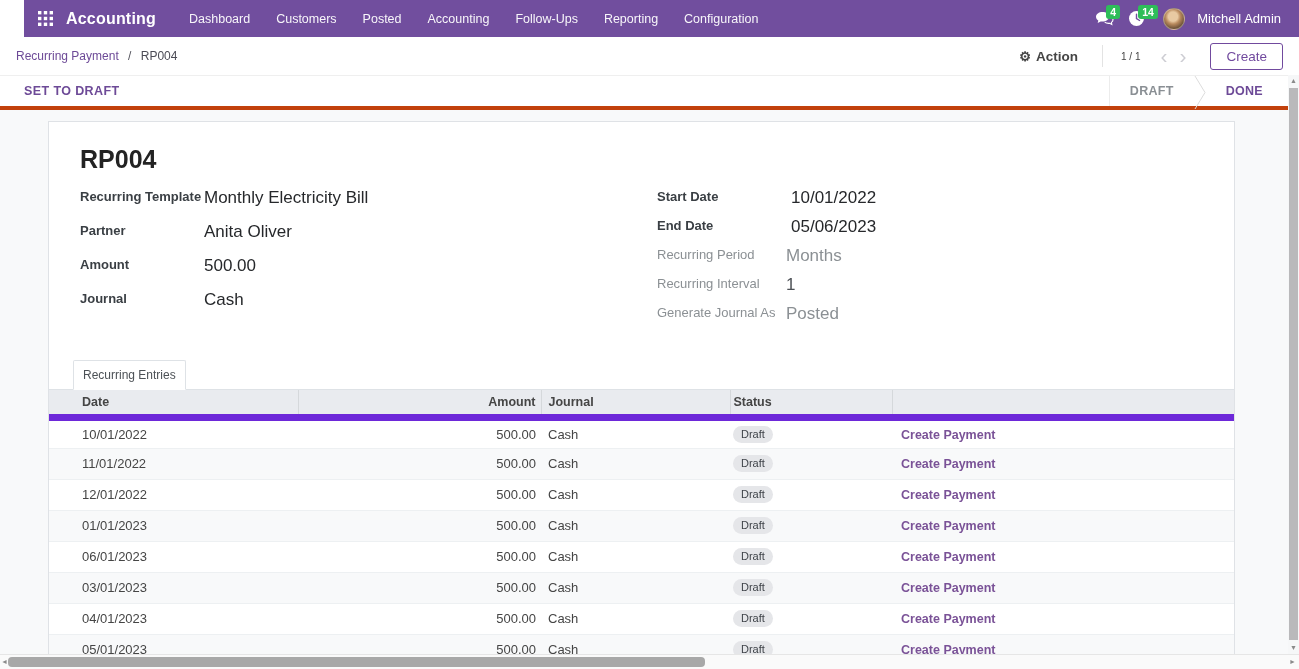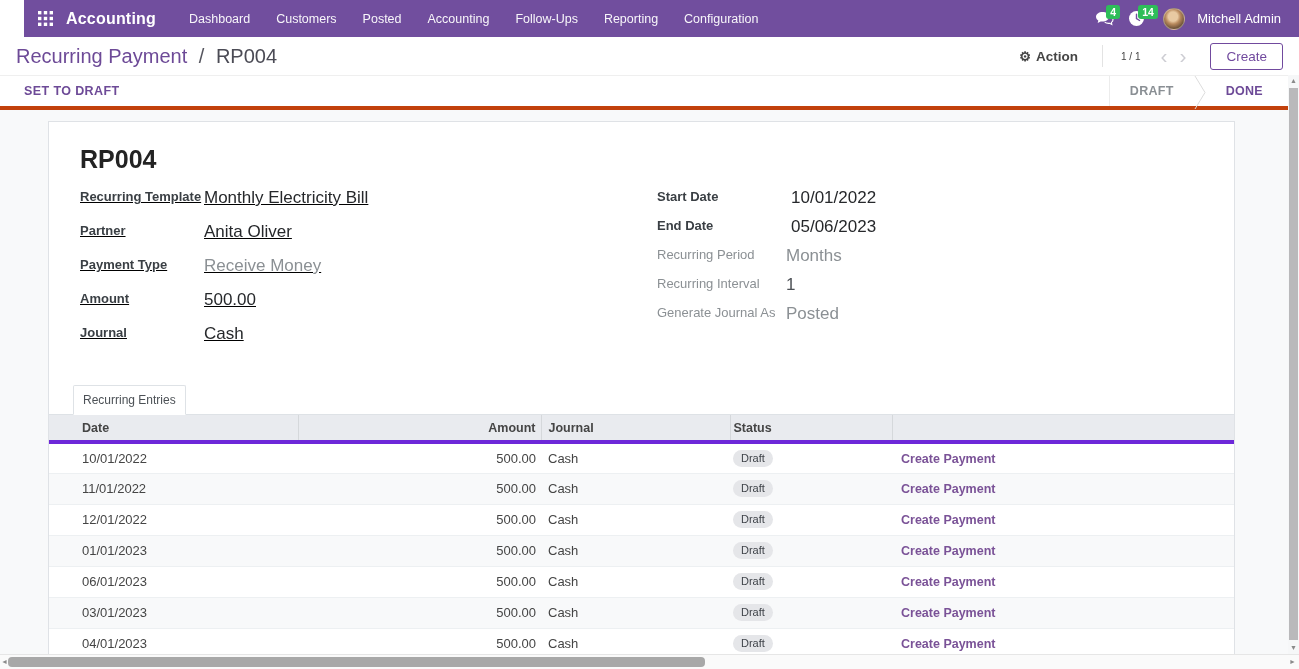--- a/index.html
+++ b/index.html
@@ -12,21 +12,21 @@
   .nav-menu { display:flex; align-items:center; height:100%; }
   .nav-item { font-size:12.5px; padding:0 13px; height:100%; display:flex; align-items:center; color:rgba(255,255,255,.95); cursor:pointer; }
   .nav-right { margin-left:auto; display:flex; align-items:center; gap:10px; }
   .icon-wrap { position:relative; width:22px; height:22px; display:flex; align-items:center; justify-content:center; cursor:pointer; }
   .count-badge { position:absolute; top:-3px; left:13px; background:#2EBD59; color:#fff; font-size:10.5px; font-weight:bold; line-height:12px; padding:1px 4px; border-radius:3px; }
   .avatar { width:22px; height:22px; border-radius:50%; background:radial-gradient(circle at 45% 38%, #e8c9a2 0 28%, #b98a5e 45%, #6e5238 72%, #3c2f22 100%); border:1px solid rgba(255,255,255,.35); margin-left:6px; }
   .user-name { font-size:13px; color:#fff; margin:0 8px 0 2px; cursor:pointer; }
 
   
   .control-panel { height:39px; background:#fff; display:flex; align-items:center; padding:0 16px; border-bottom:1px solid #efefef; }
-  .breadcrumb { font-size:20px; }
+  .breadcrumb { font-size:12px; }
   .breadcrumb .bc-link { color:#6d4a97; cursor:pointer; }
   .breadcrumb .bc-sep { color:#55555e; margin:0 6px; }
   .breadcrumb .bc-current { color:#4b4b55; }
   .cp-right { margin-left:auto; display:flex; align-items:center; }
   .action-btn { display:flex; align-items:center; gap:5px; font-size:13.5px; font-weight:600; color:#454545; cursor:pointer; padding:4px 6px; }
   .gear { font-size:13px; color:#454545; }
   .cp-divider { width:1px; height:22px; background:#e3e3e3; margin:0 18px; }
   .pager-value { font-size:10px; color:#454545; }
   .pager-arrows { display:flex; align-items:center; margin-left:14px; }
   .pg-arrow { font-size:21px; line-height:18px; color:#ccccd2; padding:0 6px; cursor:default; }
@@ -44,38 +44,38 @@
 
   
   .content { height:559px; background:#f8f9fa; position:relative; overflow:hidden; }
   .sheet { margin:11px 0 0 48px; width:1187px; height:620px; background:#fff; border:1px solid #dfe2e6; padding-top:23px; }
   .sheet-pad { padding:0 31px; }
   .record-title { font-size:25px; font-weight:bold; color:#232323; margin-bottom:14px; }
   .fields { display:flex; }
   .fcol-left { width:577px; }
   .fcol-right { flex:1; }
   .frow { display:flex; align-items:flex-start; min-height:20px; }
-  .fcol-left .frow { margin-bottom:14px;text-decoration:underline; }
+  .fcol-left .frow { margin-bottom:14px; }
   .fcol-right .frow { margin-bottom:9px; }
   .flabel { width:124px; font-size:13px; font-weight:bold; color:#3a3f44; padding-top:1px; }
   .fcol-right .flabel { width:129px; }
   .fvalue { font-size:17px; color:#26282b; }
   .flabel.muted { font-weight:normal; color:#8b9094; }
   .fvalue.muted { color:#8b9094; }
   .fvalue.semi { color:#4d5156; }
   .fvalue.date-ind { padding-left:5px; }
 
   
   .notebook { margin-top:27px; }
   .tabs { border-bottom:1px solid #dee2e6; padding-left:24px;margin-top:24px; }
   .tab { display:inline-block; background:#fff; border:1px solid #dee2e6; border-bottom:1px solid #fff; margin-bottom:-1px; border-radius:2px 2px 0 0; padding:7px 9px; font-size:12px; color:#4c5156; cursor:pointer; }
 
   
   table.list { width:100%; border-collapse:collapse; table-layout:fixed; }
-  table.list th { background:#e9ebef; font-size:12.5px; font-weight:bold; color:#454545; text-align:left; height:27px; border-bottom:4px solid #6d28d9; padding:0; }
+  table.list th { background:#e9ebef; font-size:12.5px; font-weight:bold; color:#454545; text-align:left; height:27px; border-bottom:7px solid #6d28d9; padding:0; }
   table.list th + th { border-left:1px solid #d5d8db; }
   table.list td { height:31px; font-size:13px; color:#454545; padding:0; }
   table.list tbody tr { border-bottom:1px solid #edf0f2; cursor:pointer; }
   table.list tbody tr:nth-child(even) { background:#f8f9fa; }
   .c-date { padding-left:33px !important; }
   .c-amount { text-align:right !important; padding-right:5px !important; }
   .c-journal { padding-left:7px !important; }
   .c-status { padding-left:3px !important; }
   .c-action { padding-left:9px !important; }
   .badge-draft { display:inline-block; background:#e5e6e9; color:#3f4349; font-size:11px; padding:2px 8px 3px; border-radius:10px; }
@@ -182,24 +182,20 @@
         <div class="fcol-left">
           <div class="frow">
             <span class="flabel">Recurring Template</span>
             <span class="fvalue">Monthly Electricity Bill</span>
           </div>
           <div class="frow">
             <span class="flabel">Partner</span>
             <span class="fvalue">Anita Oliver</span>
           </div>
           <div class="frow">
-            <span class="flabel">Payment Type</span>
-            <span class="fvalue muted">Receive Money</span>
-          </div>
-          <div class="frow">
             <span class="flabel">Amount</span>
             <span class="fvalue">500.00</span>
           </div>
           <div class="frow">
             <span class="flabel">Journal</span>
             <span class="fvalue">Cash</span>
           </div>
         </div>
         <div class="fcol-right">
           <div class="frow">

